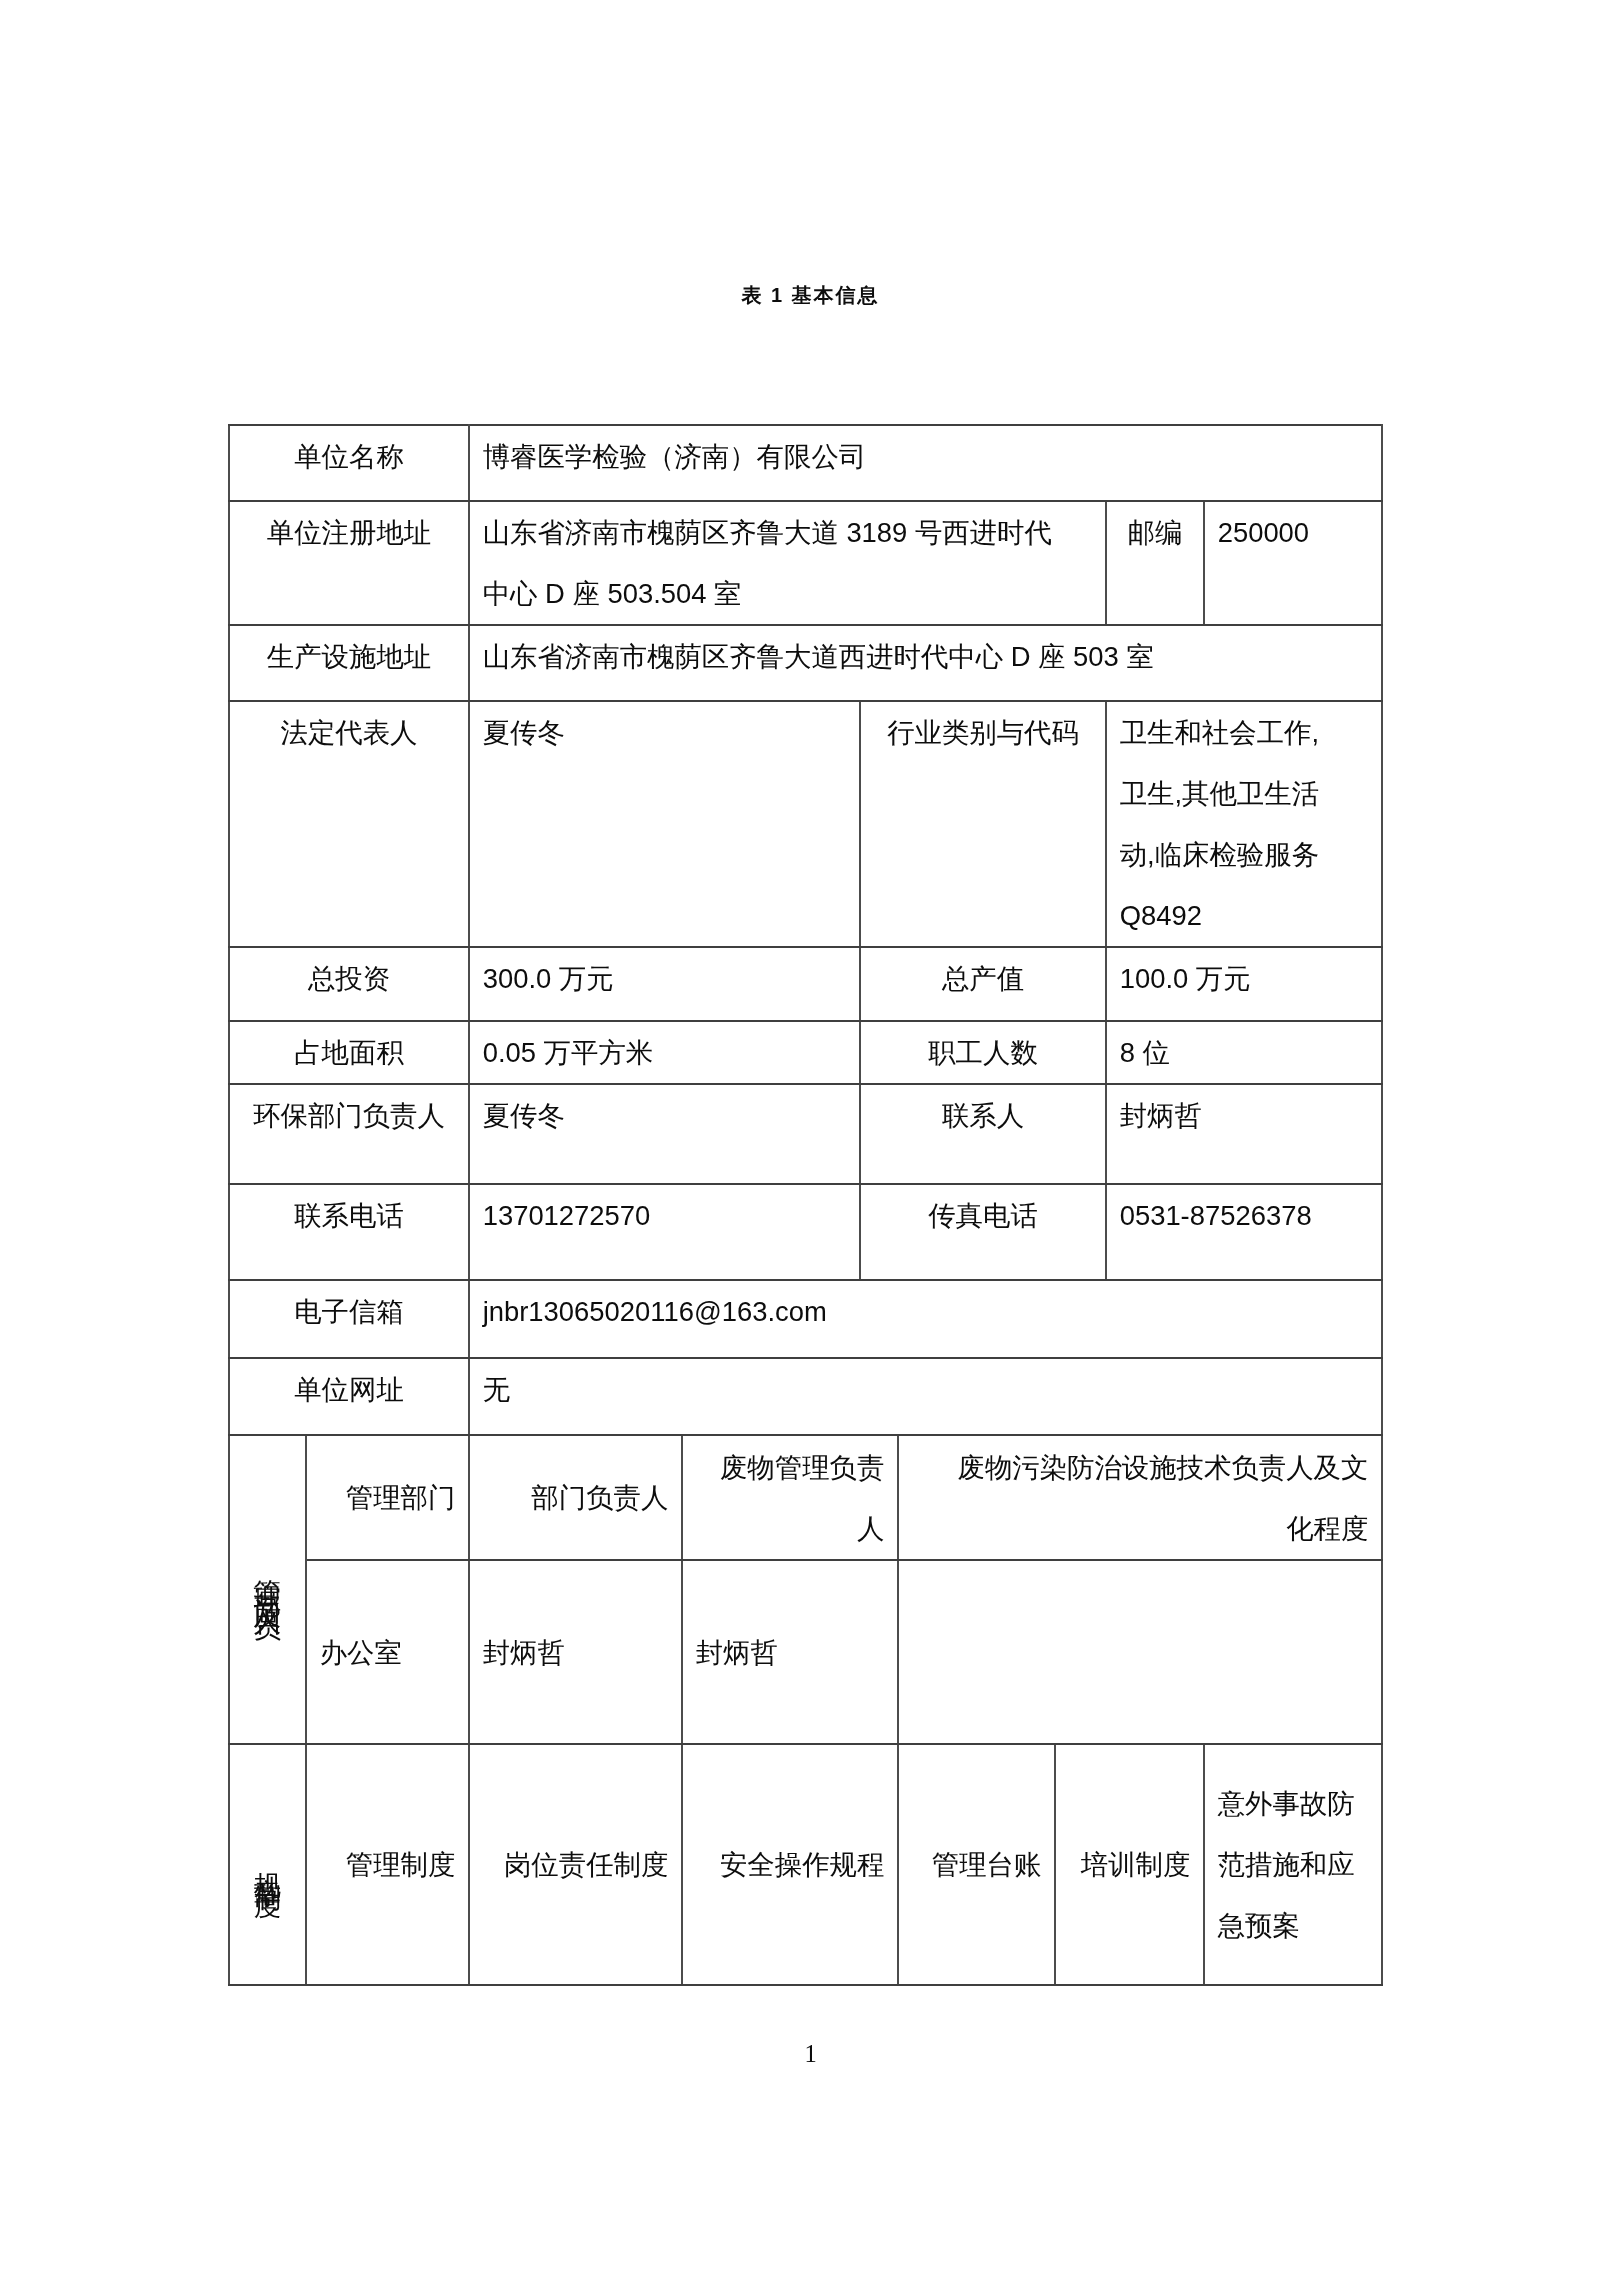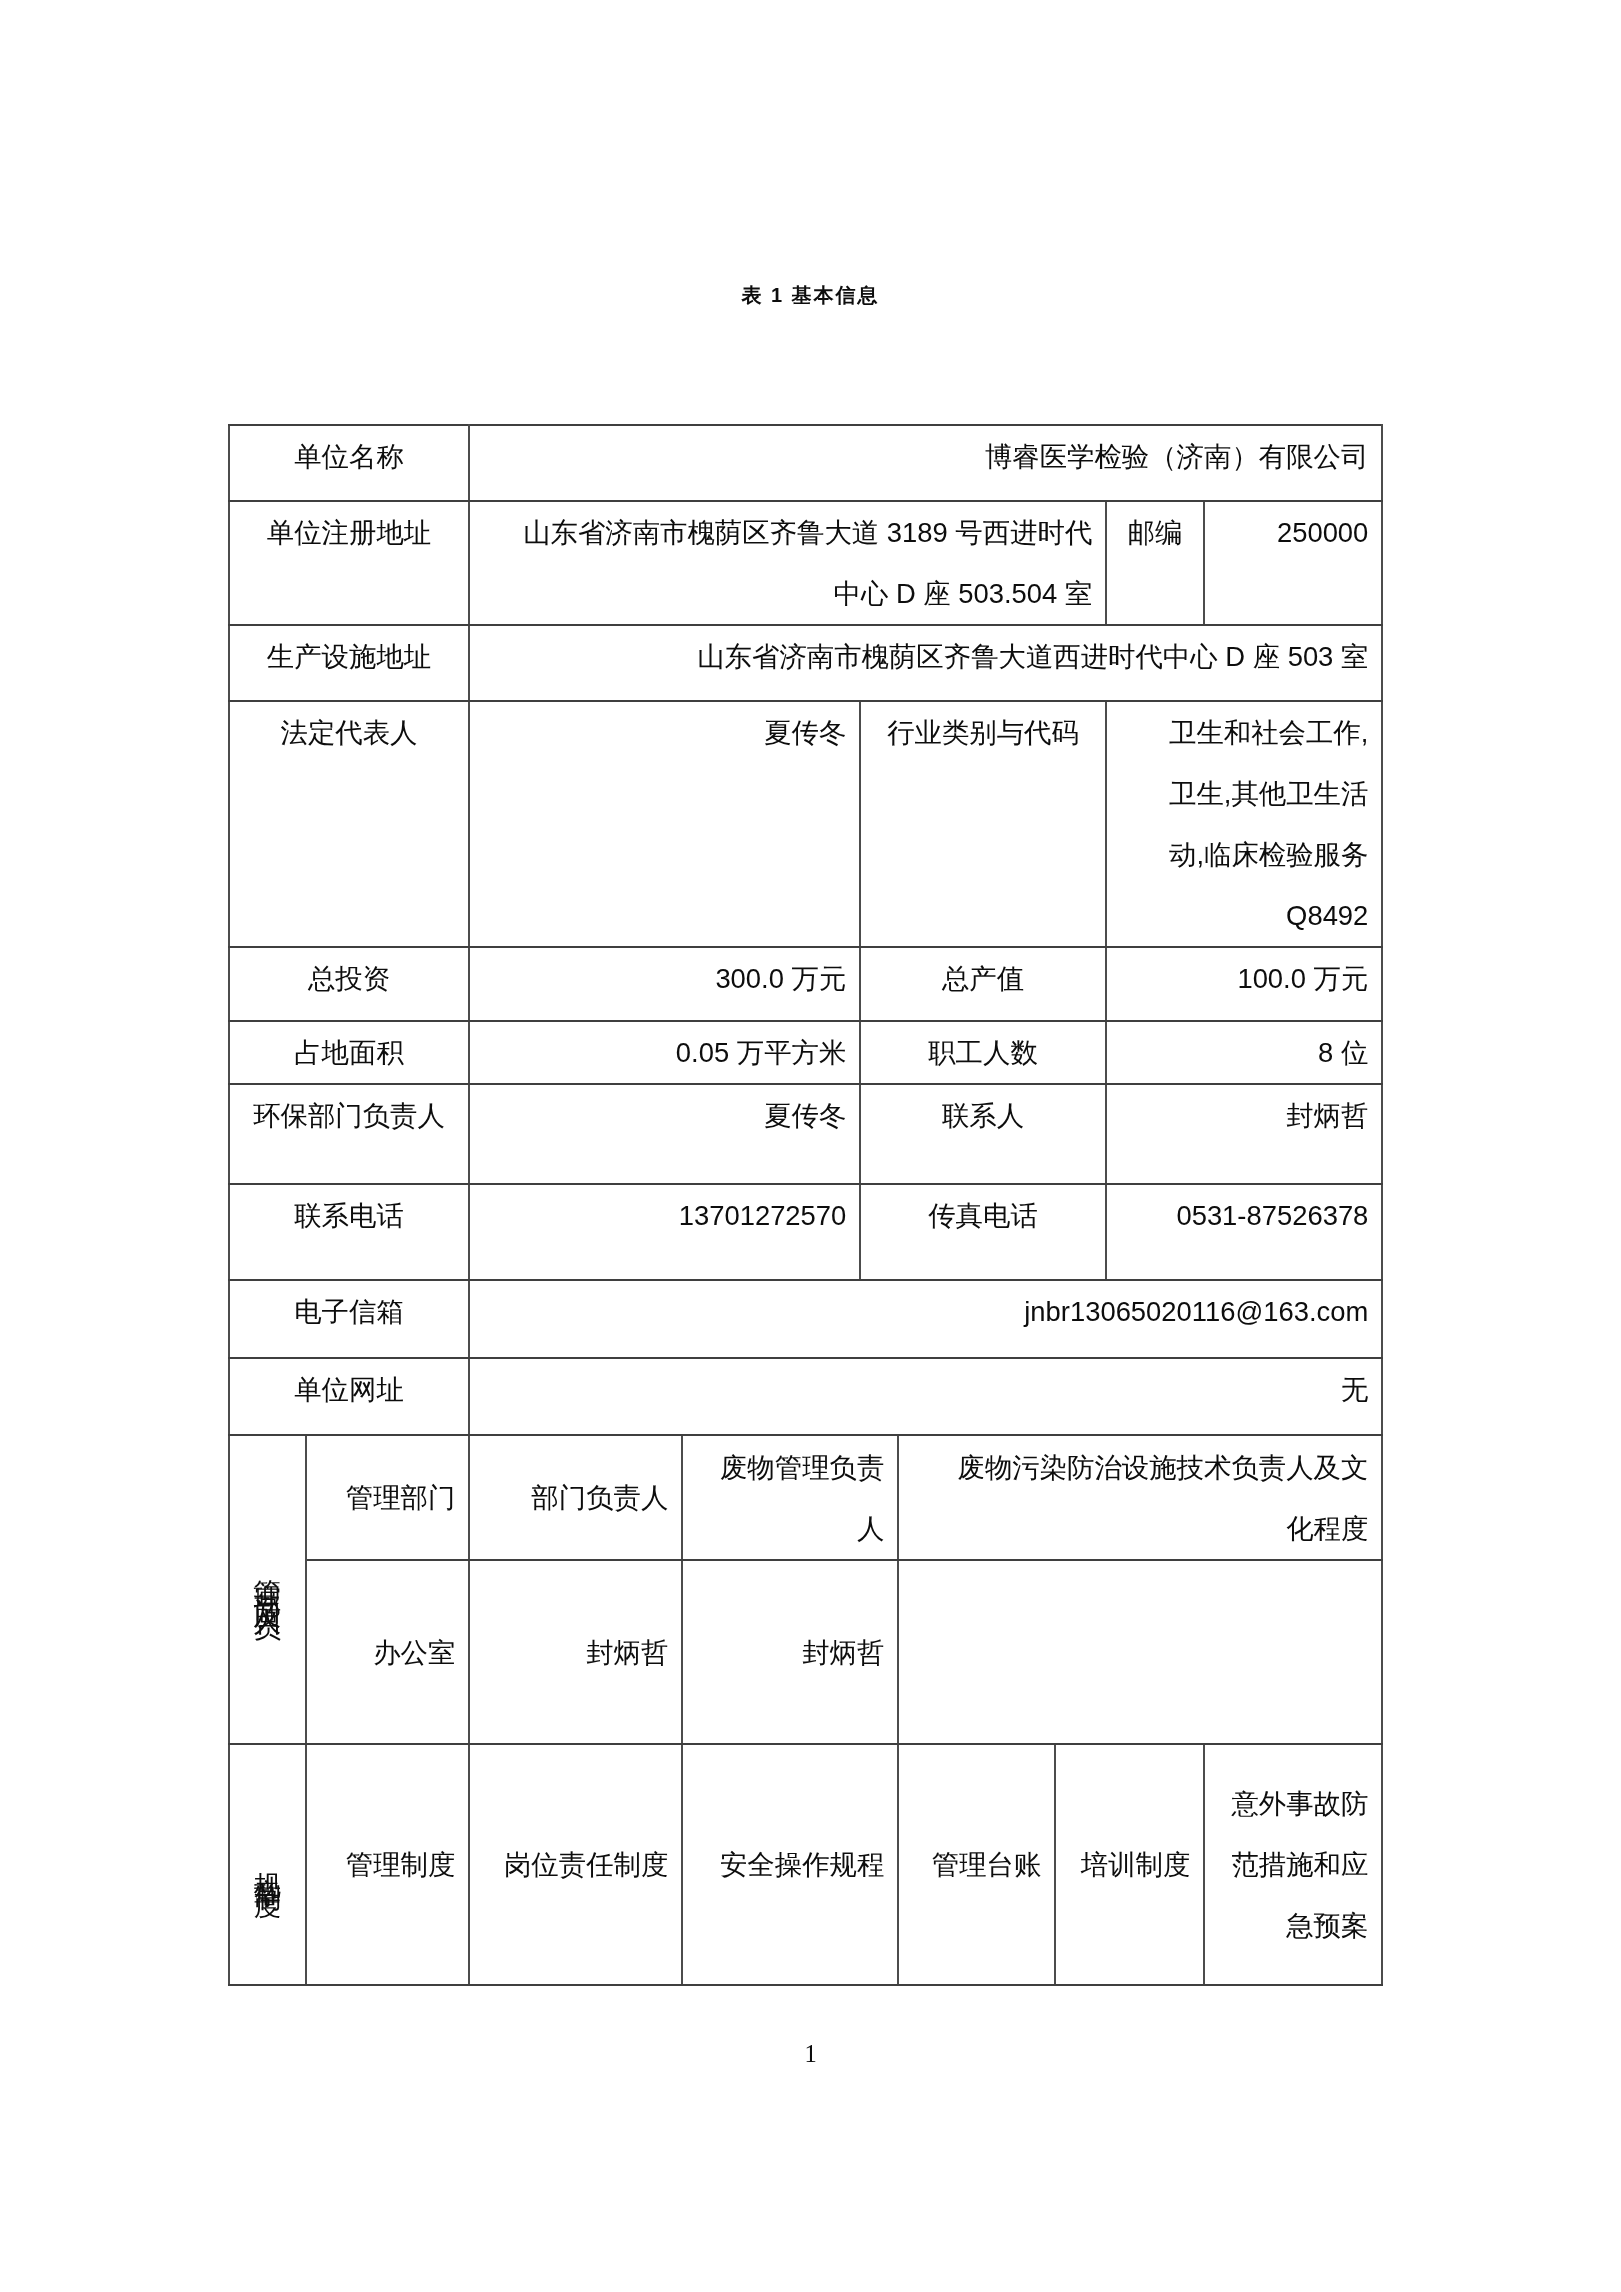--- a/index.html
+++ b/index.html
@@ -32,21 +32,21 @@
     border-top:2.9px solid #3f3f3f;
     border-bottom:2.9px solid #3f3f3f;
     font-size:27.4px;
     line-height:61px;
     padding:0 12.7px;
     vertical-align:top;
     overflow:hidden;
     word-break:break-all;
   }
   td.label { text-align:center; padding:0 3.9px; }
-  td.value { text-align:right; }
+  td.value { text-align:left; }
   .pre { white-space:pre-line; }
   tr.mid > td { vertical-align:middle; }
   td.center { text-align:right;margin-top:16px; }
   td.vert { text-align:center; vertical-align:middle; padding:0; }
   .vtext {
     display:inline-block;
     writing-mode:vertical-rl;
     text-orientation:upright;
     letter-spacing:5.9px;
     line-height:1.1;

